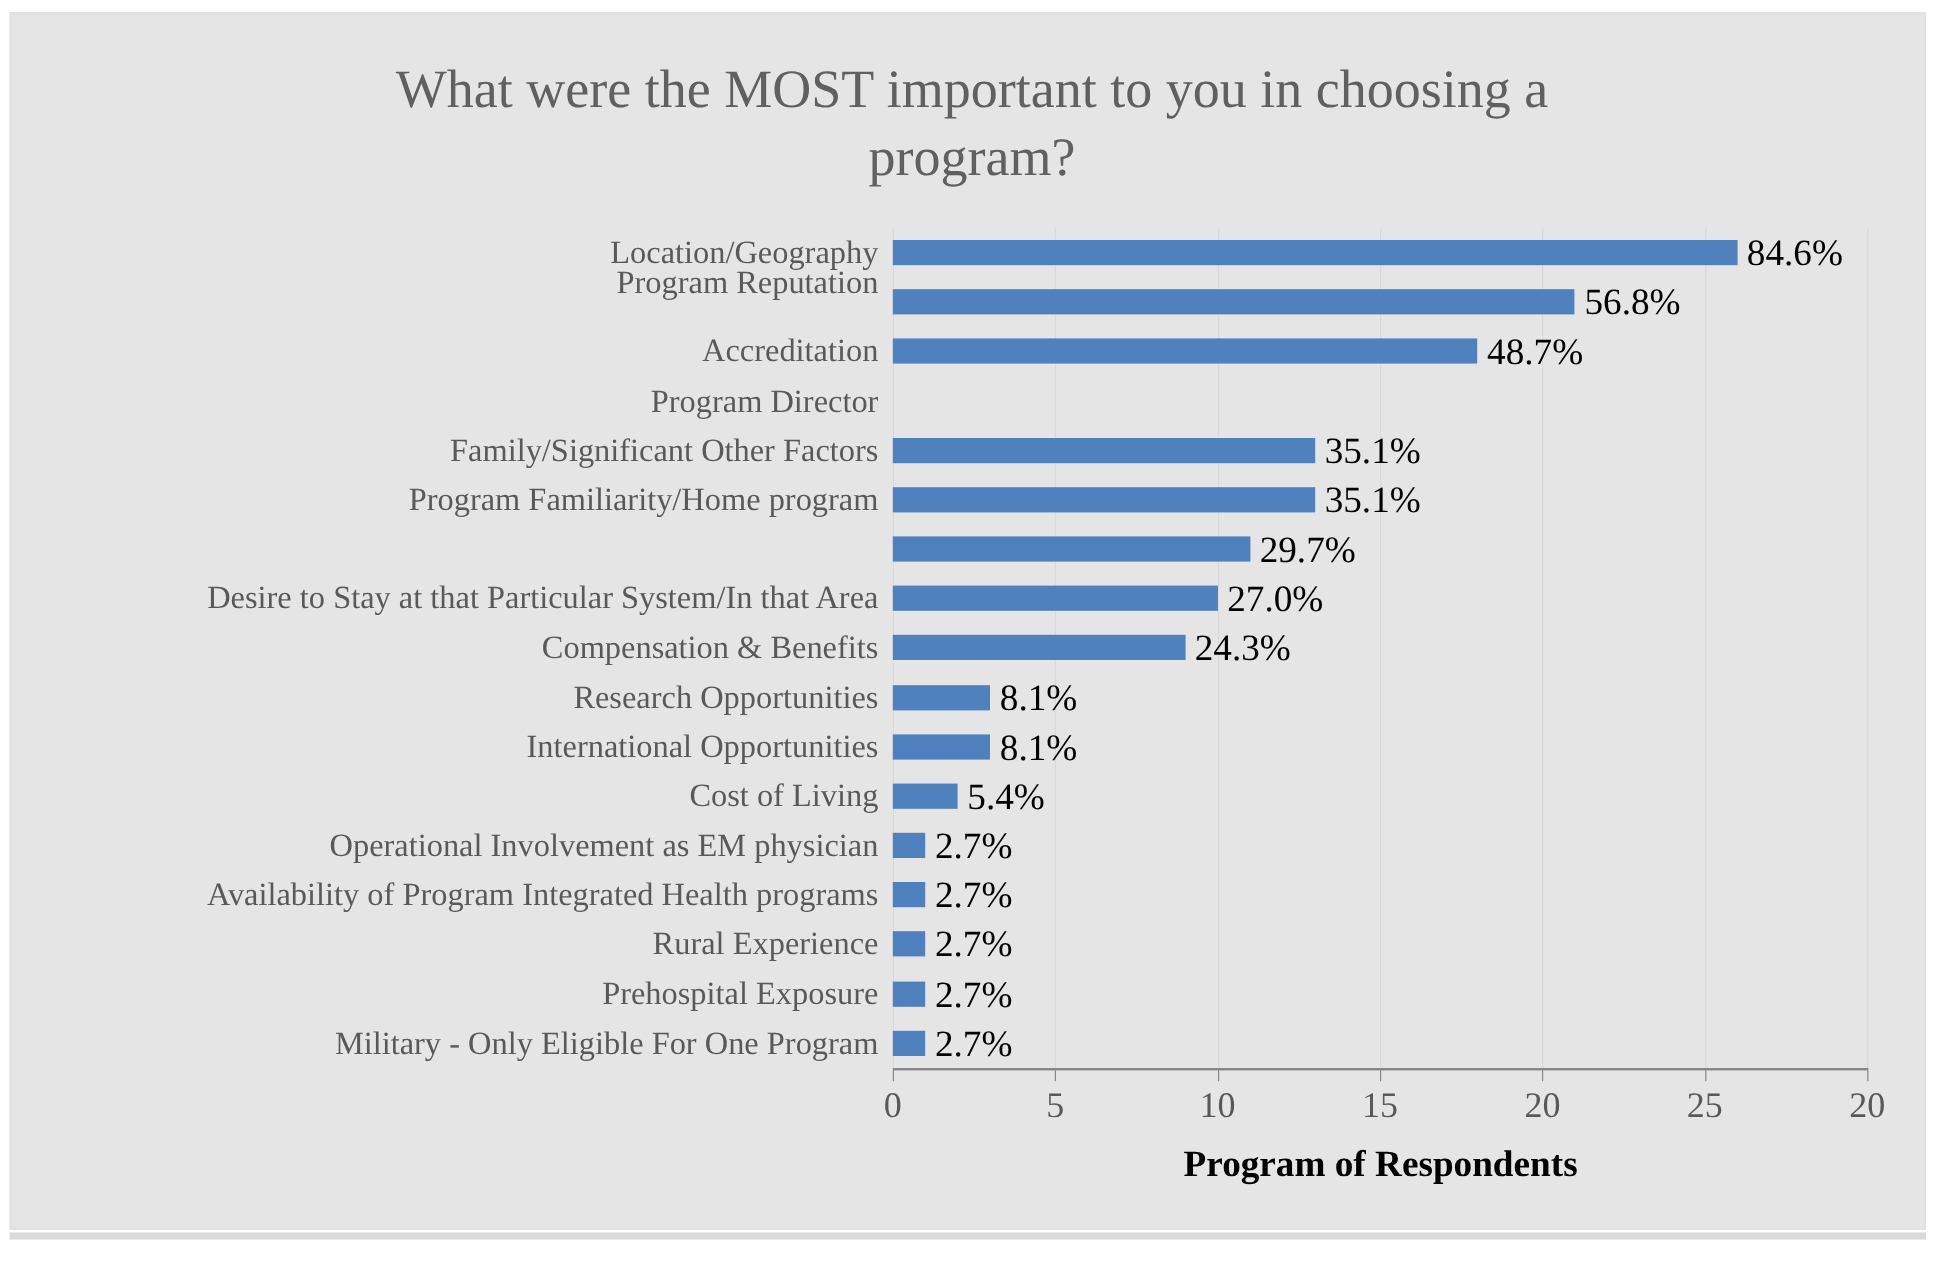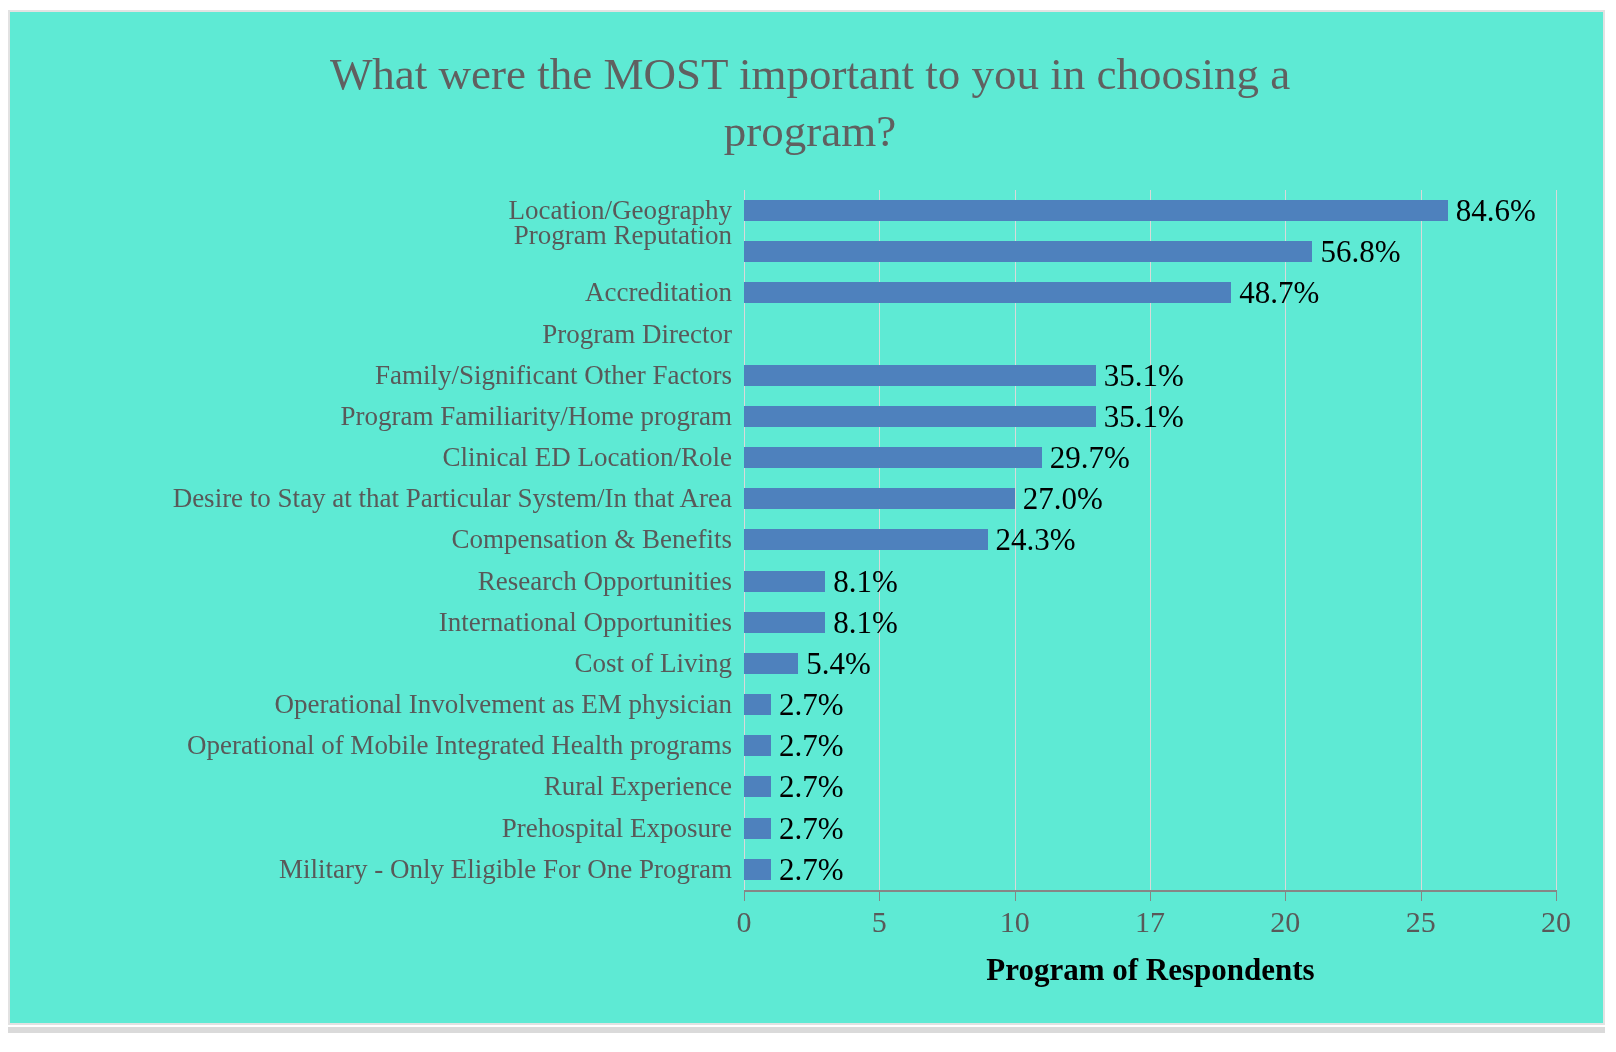--- a/index.html
+++ b/index.html
@@ -16,21 +16,21 @@
   }
 
   #chart-frame {
     position: absolute;
     left: 8px;
     top: 10px;
     width: 1597px;
     height: 1015px;
     box-sizing: border-box;
     border: 2px solid #e2e2e2;
-    background: #5eead4;
+    background: #e5e5e5;
     font-family: Liberation Serif, serif;
   }
 
   
   #frame-shadow {
     position: absolute;
     left: 8px;
     top: 1027px;
     width: 1597px;
     height: 6px;
@@ -187,28 +187,27 @@
 
   <div id="plot-wrap">
 
     <div id="cat-labels">
         <div class="cat-label" style="top: 0px;">Location/Geography</div>
         <div class="cat-label" style="top: 25px;">Program Reputation</div>
         <div class="cat-label" style="top: 82.3529px;">Accreditation</div>
         <div class="cat-label" style="top: 123.529px;">Program Director</div>
         <div class="cat-label" style="top: 164.706px;">Family/Significant Other Factors</div>
         <div class="cat-label" style="top: 205.882px;">Program Familiarity/Home program</div>
-        <div class="cat-label" style="top: 247.059px;">Clinical ED Location/Role</div>
         <div class="cat-label" style="top: 288.235px;">Desire to Stay at that Particular System/In that Area</div>
         <div class="cat-label" style="top: 329.412px;">Compensation &amp; Benefits</div>
         <div class="cat-label" style="top: 370.588px;">Research Opportunities</div>
         <div class="cat-label" style="top: 411.765px;">International Opportunities</div>
         <div class="cat-label" style="top: 452.941px;">Cost of Living</div>
         <div class="cat-label" style="top: 494.118px;">Operational Involvement as EM physician</div>
-        <div class="cat-label" style="top: 535.294px;">Operational of Mobile Integrated Health programs</div>
+        <div class="cat-label" style="top: 535.294px;">Availability of Program Integrated Health programs</div>
         <div class="cat-label" style="top: 576.471px;">Rural Experience</div>
         <div class="cat-label" style="top: 617.647px;">Prehospital Exposure</div>
         <div class="cat-label" style="top: 658.824px;">Military - Only Eligible For One Program</div>
       </div>
 
     <div id="plot-area">
         <div class="gridline" style="left: 0px;"></div>
         <div class="gridline" style="left: 135.333px;"></div>
         <div class="gridline" style="left: 270.667px;"></div>
         <div class="gridline" style="left: 406px;"></div>
@@ -280,21 +279,21 @@
           <div class="bar-value" style="left: 35.0667px;">2.7%</div>
         </div>
       </div>
 
     <div id="axis-line"></div>
 
     <div id="x-ticklabels">
         <div class="x-tick-label" style="left: 0px;">0</div>
         <div class="x-tick-label" style="left: 135.333px;">5</div>
         <div class="x-tick-label" style="left: 270.667px;">10</div>
-        <div class="x-tick-label" style="left: 406px;">17</div>
+        <div class="x-tick-label" style="left: 406px;">15</div>
         <div class="x-tick-label" style="left: 541.333px;">20</div>
         <div class="x-tick-label" style="left: 676.667px;">25</div>
         <div class="x-tick-label" style="left: 812px;">20</div>
       </div>
 
     <div id="x-axis-title">Program of Respondents</div>
 
   <div class="tick" style="left: 734px;"></div>
       <div class="tick" style="left: 869.333px;"></div>
       <div class="tick" style="left: 1004.67px;"></div>

